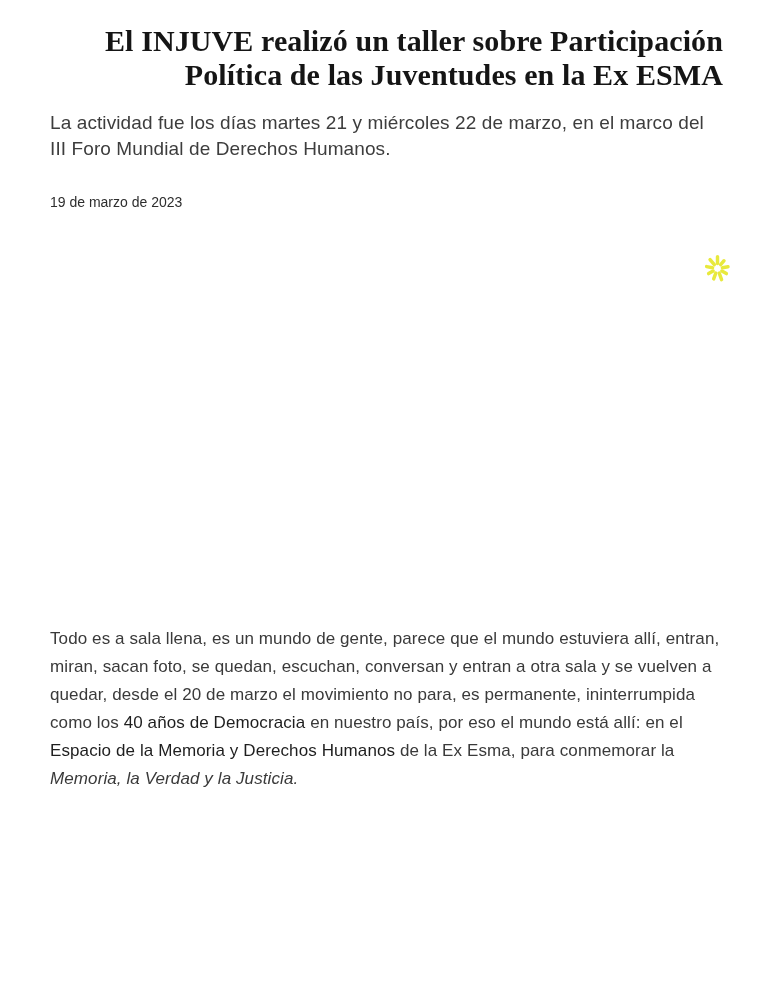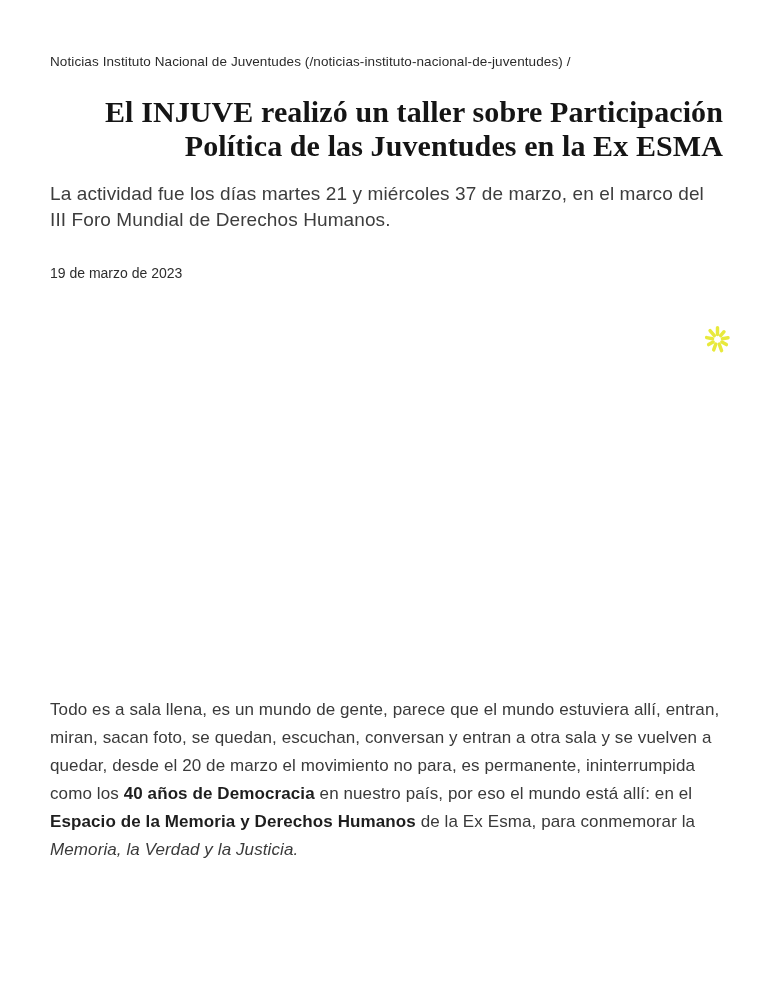--- a/index.html
+++ b/index.html
@@ -74,37 +74,33 @@
     display: inline-block;
   }
   .spinner svg { display: block; width: 100%; height: 100%; }
   
   p.body-text {
     font-size: 17px;
     line-height: 28px;
     color: #3a3a3a;
     letter-spacing: 0.1px;
   }
-  p.body-text strong { font-weight: 700; color: #1e1e1e; }
+  p.body-text strong { font-weight: 400; color: #1e1e1e; }
   p.body-text em { font-style: italic; margin-top: 41px; }
 </style>
 </head>
 <body>
 
 <div class="page">
   <div class="content">
 
-    <nav class="breadcrumb">
-      <a>Noticias Instituto Nacional de Juventudes (/noticias-instituto-nacional-de-juventudes)</a>
-      <span class="sep">/</span>
-    </nav>
 
     <h1 class="headline">El INJUVE realizó un taller sobre Participación Política de las Juventudes en la Ex ESMA</h1>
 
-    <p class="lead">La actividad fue los días martes 21 y miércoles 37 de marzo, en el marco del III Foro Mundial de Derechos Humanos.</p>
+    <p class="lead">La actividad fue los días martes 21 y miércoles 22 de marzo, en el marco del III Foro Mundial de Derechos Humanos.</p>
 
     <div class="date">19 de marzo de 2023</div>
 
     <figure class="image-area">
       <span class="spinner">
         <svg viewBox="0 0 32 32" aria-hidden="true">
           <g fill="none" stroke-width="3.8" stroke-linecap="round" stroke="#e8e93c">
             <line x1="16" y1="10.5" x2="16" y2="3"></line>
             <line x1="19.5" y1="11.8" x2="23.2" y2="7.4"></line>
             <line x1="21.4" y1="15.1" x2="27.6" y2="14.0"></line>

